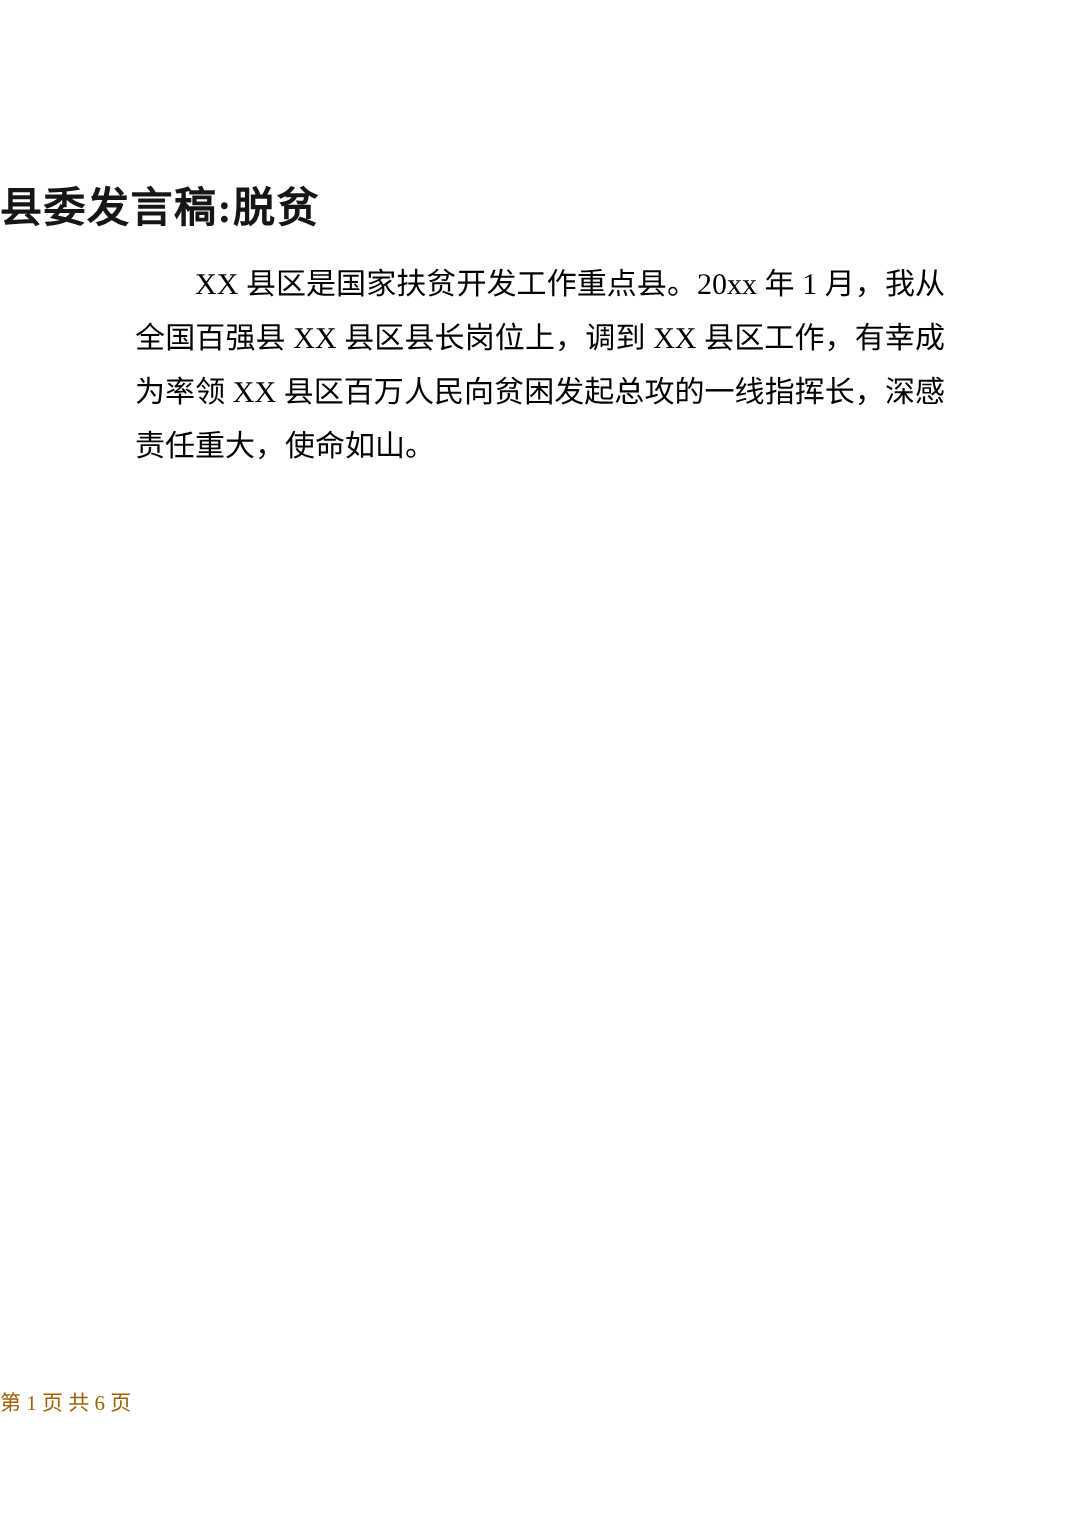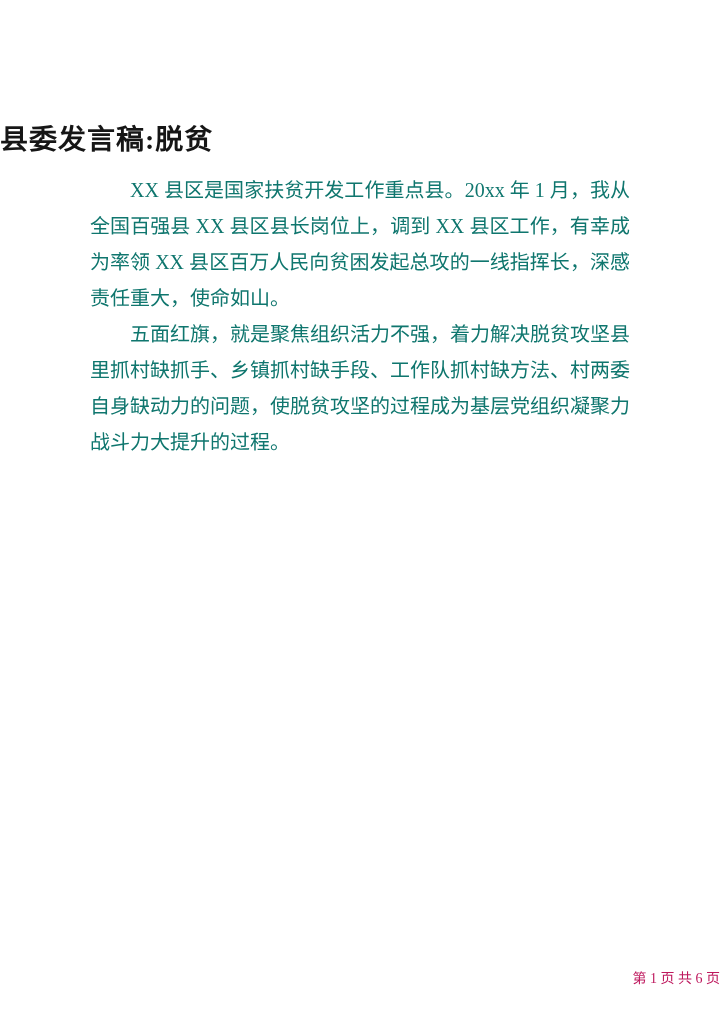--- a/index.html
+++ b/index.html
@@ -35,50 +35,49 @@
   }
   .doc-content {
     position: absolute;
     top: 172px;
     left: 90px;
     width: 540px;
     font-size: 20px;
     line-height: 36px;
     text-align: justify;
     text-justify: inter-character;
-    color: #0f766e;
+    color: #000000;
   }
   .doc-content p {
     margin: 0;
     padding: 0;
     text-indent: 2em;
   }
   .doc-content p.cut-at-page-break {
     text-align-last: justify;
   }
   .page-footer {
     position: absolute;
-    top: 969px;
+    top: 927px;
     left: 0;
     width: 100%;
-    text-align: right;
+    text-align: left;
     font-size: 14px;
     line-height: 20px;
-    color: #be185d;
+    color: #a16207;
   }
 </style>
 </head>
 <body>
 
 <div class="page">
 
   <h1 class="doc-title">县委发言稿:脱贫</h1>
 
   <div class="doc-content">
     <p>XX 县区是国家扶贫开发工作重点县。20xx 年 1 月，我从全国百强县 XX 县区县长岗位上，调到 XX 县区工作，有幸成为率领 XX 县区百万人民向贫困发起总攻的一线指挥长，深感责任重大，使命如山。</p>
-    <p>五面红旗，就是聚焦组织活力不强，着力解决脱贫攻坚县里抓村缺抓手、乡镇抓村缺手段、工作队抓村缺方法、村两委自身缺动力的问题，使脱贫攻坚的过程成为基层党组织凝聚力战斗力大提升的过程。</p>
   </div>
 
   <div class="page-footer">
     <span>第 1 页 共 6 页</span>
   </div>
 
 </div>
 
 </body></html>

